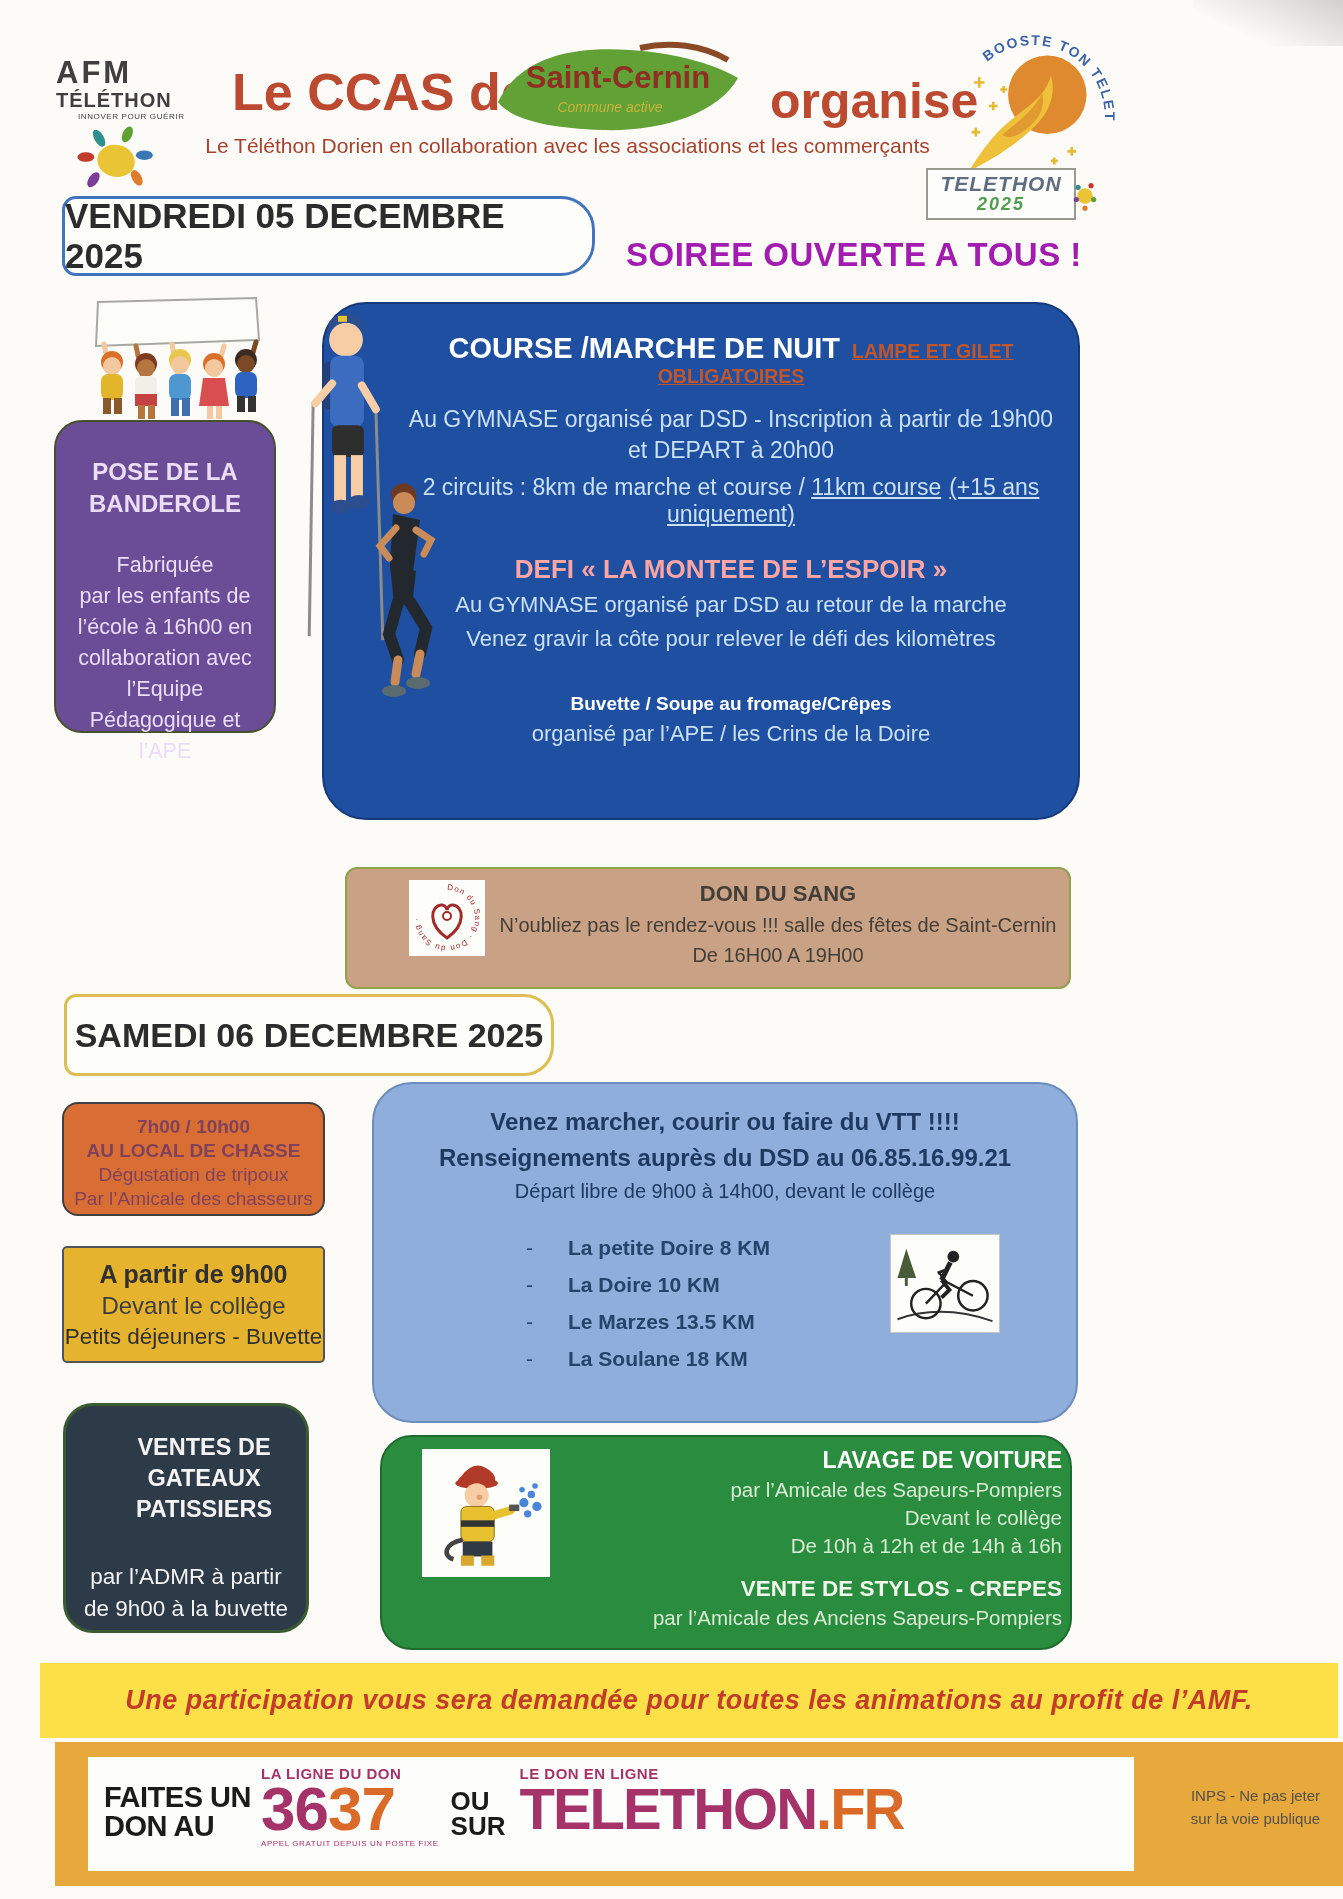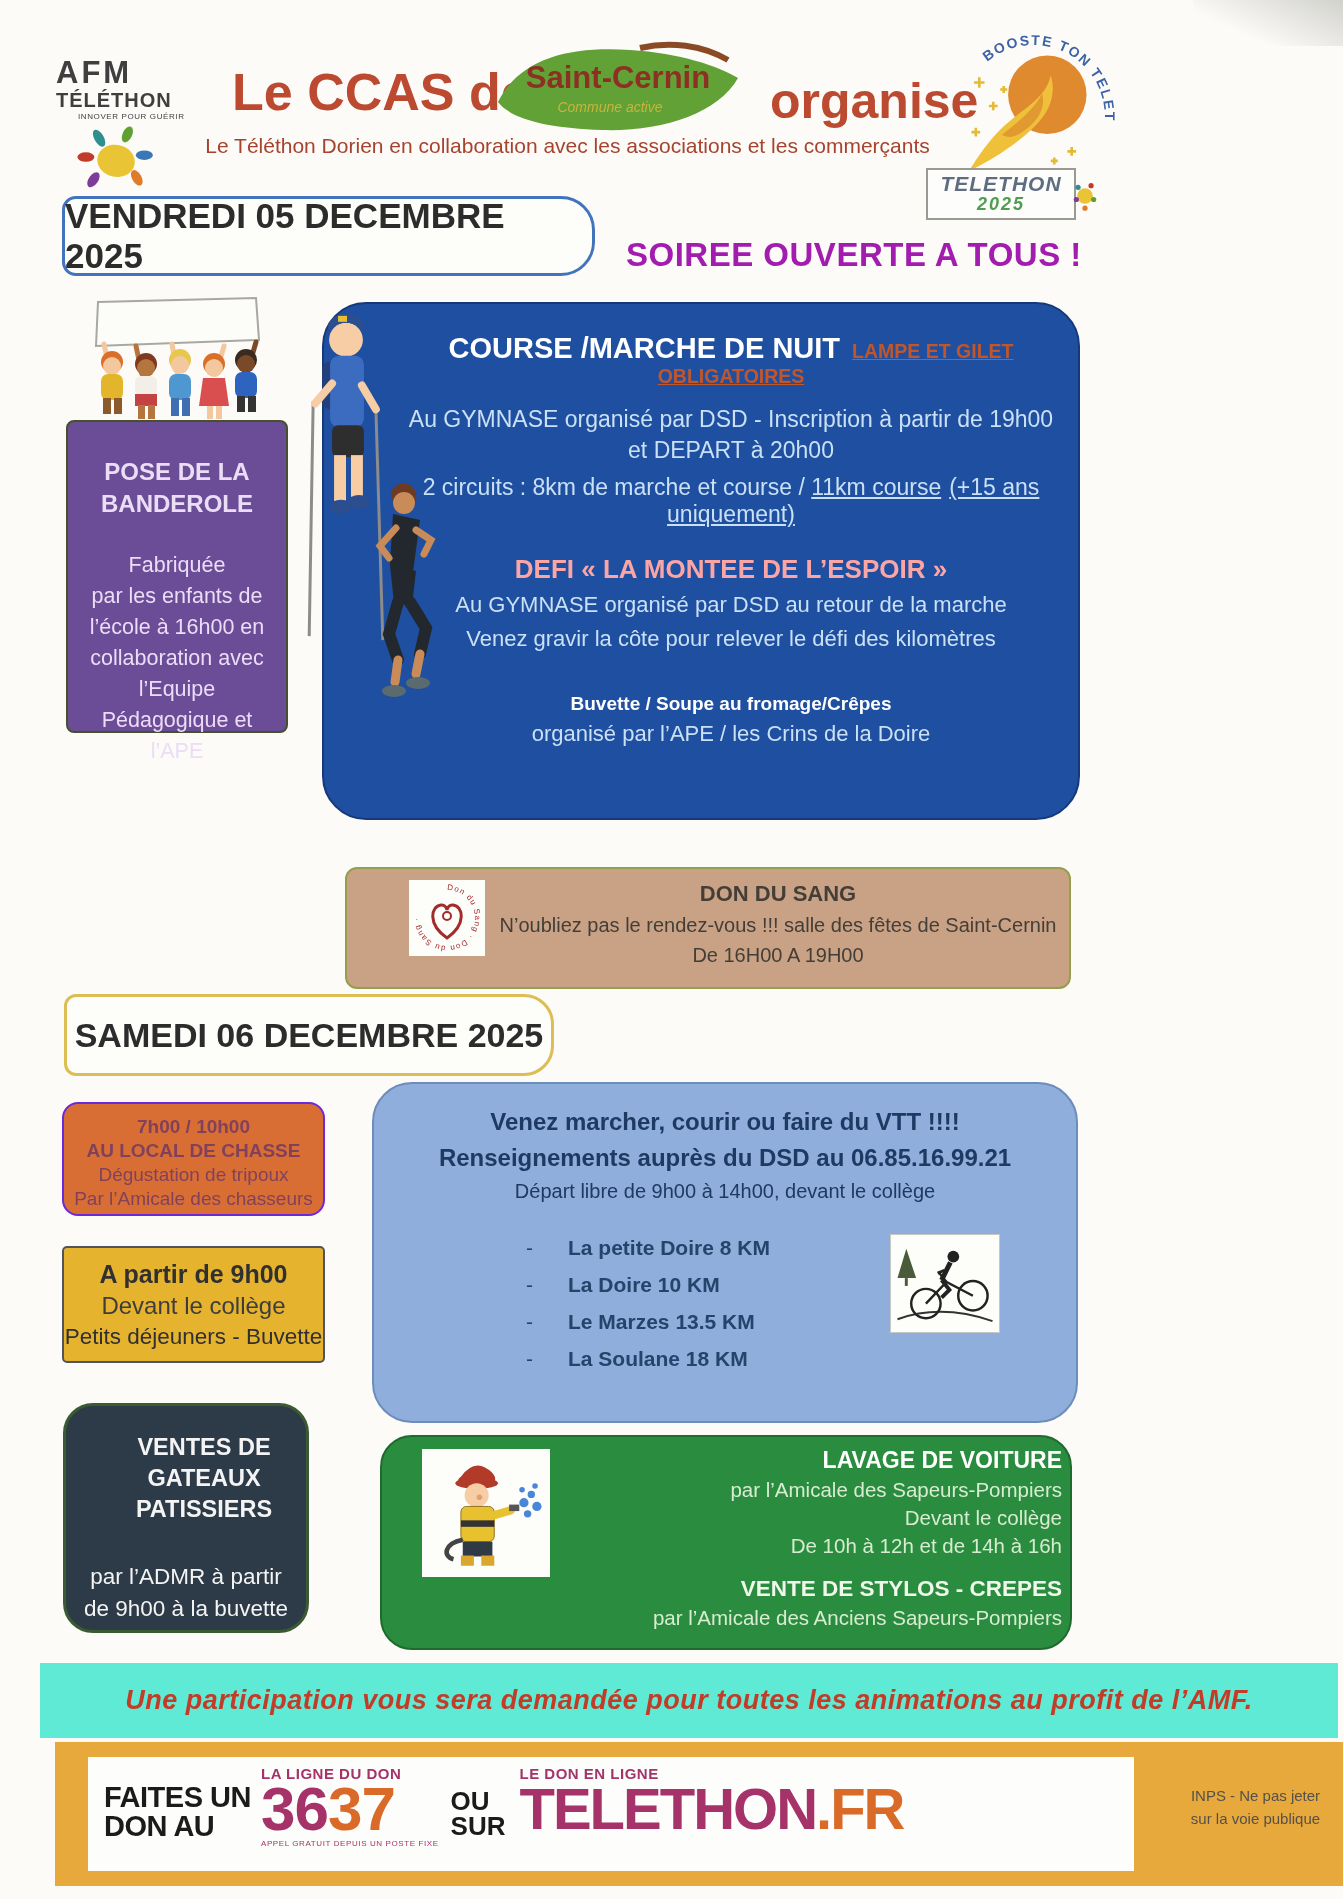--- a/index.html
+++ b/index.html
@@ -29,22 +29,22 @@
   .tb-turtle{position:absolute;right:-24px;top:2px;}
 
   
   .friday-box{left:62px;top:196px;width:527px;height:74px;background:#FDFDFA;
     border:3px solid #4273BC;border-radius:14px 34px 34px 14px;
     display:flex;align-items:center;justify-content:center;
     font-size:35px;font-weight:bold;color:#2C2C2C;}
   .soiree{left:626px;top:236px;font-size:33px;font-weight:bold;color:#a21caf;letter-spacing:.5px;}
 
   .kids-svg{left:84px;top:294px;z-index:3;}
-  .purple-box{left:66px;top:420px;width:222px;height:313px;background:#6B4C97;
-    border:2px solid #46502F;border-radius:8px;z-index:2;text-align:center;color:#EBDDF6;
+  .purple-box{left:54px;top:420px;width:222px;height:313px;background:#6B4C97;
+    border:2px solid #46502F;border-radius:28px;z-index:2;text-align:center;color:#EBDDF6;
     box-sizing:border-box;padding-top:34px;}
   .pb-t{font-size:24px;font-weight:bold;line-height:32px;}
   .pb-body{margin-top:30px;font-size:21.5px;line-height:31px;}
 
   .hiker-svg{left:296px;top:290px;z-index:4;}
   .runner-svg{left:358px;top:476px;z-index:4;}
 
   .blue-box{left:322px;top:302px;width:758px;height:518px;background:#1F4FA0;
     border:2px solid #16397A;border-radius:44px;z-index:1;box-sizing:border-box;
     padding:28px 16px 0 76px;text-align:center;color:#C9E0F5;}
@@ -66,21 +66,21 @@
   .don-t{font-size:22px;font-weight:bold;}
   .don-l{font-size:20px;margin-top:7px;}
 
   
   .saturday-box{left:64px;top:994px;width:484px;height:76px;background:#FDFDFA;
     border:3px solid #DCBE55;border-radius:12px 30px 30px 12px;
     display:flex;align-items:center;justify-content:center;
     font-size:34px;font-weight:bold;color:#2C2C2C;}
 
   .hunt-box{left:62px;top:1102px;width:263px;height:114px;background:#D96E35;
-    border:2px solid #6d28d9;border-radius:16px;text-align:center;color:#82415A;
+    border:2px solid #404040;border-radius:16px;text-align:center;color:#82415A;
     box-sizing:border-box;padding-top:11px;}
   .hb-l{font-size:19px;line-height:24px;}
   .bold{font-weight:bold;}
 
   .brk-box{left:62px;top:1246px;width:263px;height:117px;background:#E5B32E;
     border:2px solid #51555B;border-radius:5px;text-align:center;
     box-sizing:border-box;padding-top:12px;}
   .bb-l1{font-size:25px;font-weight:bold;color:#303030;}
   .bb-l2{font-size:24px;color:#3D3D3D;margin-top:3px;}
   .bb-l3{font-size:22.5px;color:#303030;margin-top:4px;}
@@ -104,21 +104,21 @@
   .cb-b{margin-top:36px;font-size:22.5px;line-height:32px;}
 
   .wash-box{left:380px;top:1435px;width:692px;height:215px;background:#2A8C3E;
     border:2px solid #1F6B2E;border-radius:32px;box-sizing:border-box;}
   .fire-box{position:absolute;left:40px;top:12px;width:128px;height:128px;background:#FDFDFA;}
   .wash-text{position:absolute;left:185px;right:8px;top:10px;text-align:right;}
   .wb-t1{font-size:23px;font-weight:bold;color:#FFFFFF;}
   .wb-l{font-size:20.5px;color:#D8ECD2;margin-top:4px;}
   .wb-t2{margin-top:18px;font-size:22.5px;font-weight:bold;color:#EFF8EB;}
 
-  .part-band{left:40px;top:1663px;width:1298px;height:75px;background:#5eead4;
+  .part-band{left:40px;top:1663px;width:1298px;height:75px;background:#fde047;
     display:flex;align-items:center;justify-content:center;}
   .part-text{font-size:27px;font-style:italic;font-weight:600;color:#C23C28;letter-spacing:.5px;}
 
   .footer-band{left:55px;top:1742px;width:1288px;height:144px;background:#E7A83C;}
   .footer-white{position:absolute;left:33px;top:15px;width:1046px;height:114px;background:#FDFDFB;
     display:flex;align-items:flex-start;}
   .fw-don{margin:26px 0 0 16px;font-size:29px;font-weight:bold;color:#1B1B1B;
     line-height:29px;letter-spacing:-.5px;}
   .fw-phone{margin:8px 0 0 10px;}
   .fw-phone-label{font-size:15px;font-weight:bold;color:#A53369;letter-spacing:.5px;}

